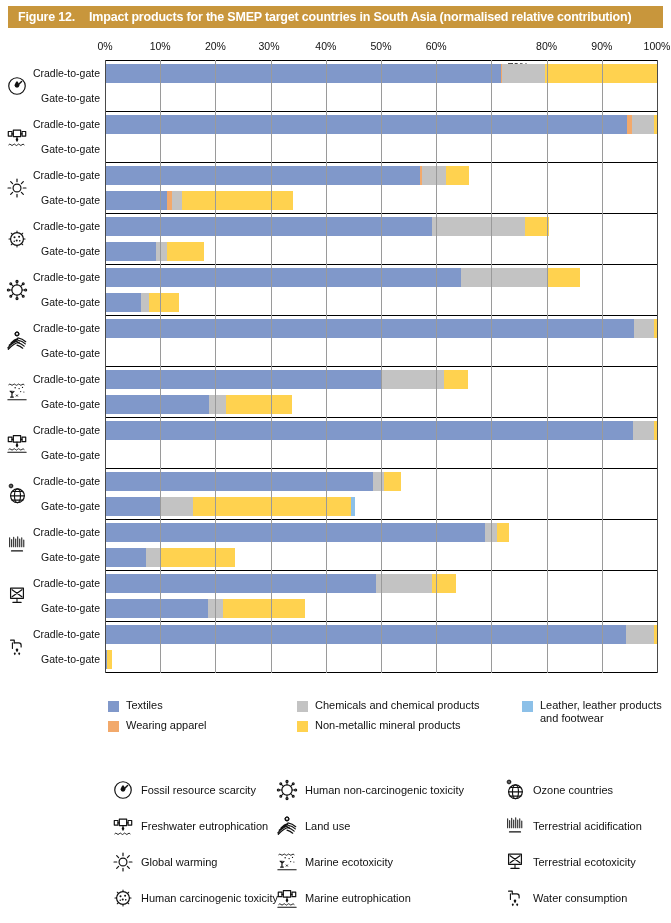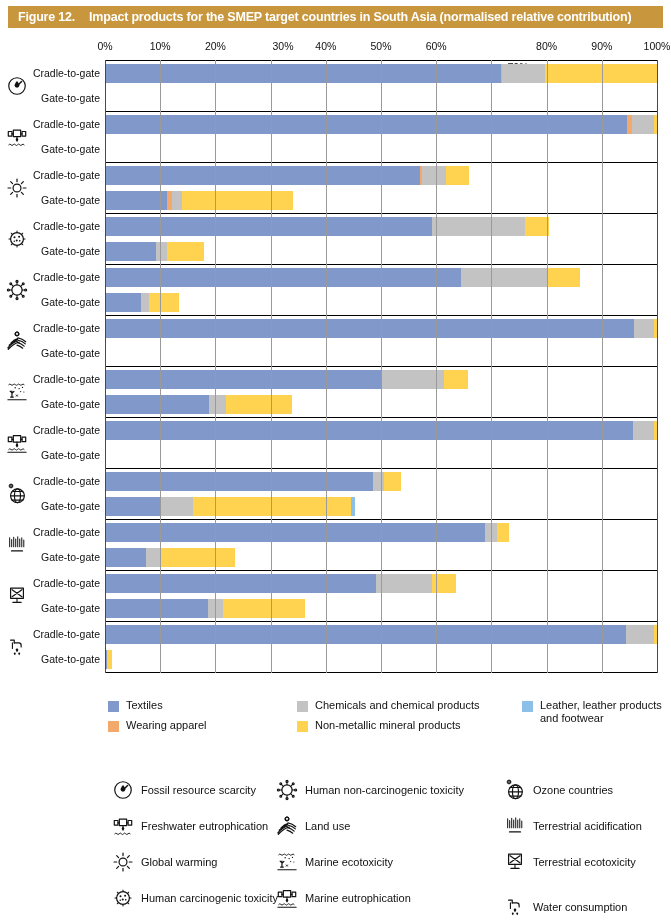--- a/index.html
+++ b/index.html
@@ -87,21 +87,21 @@
 <div id="title-bar">
   <span class="fig-num">Figure 12.</span>
   <span class="fig-text">Impact products for the SMEP target countries in South Asia (normalised relative contribution)</span>
 </div>
 
 <div id="chart-area">
   <div id="axis-row">
       <div class="axis-tick" style="left: 105px;">0%</div>
       <div class="axis-tick" style="left: 160.2px;">10%</div>
       <div class="axis-tick" style="left: 215.4px;">20%</div>
-      <div class="axis-tick" style="left: 283px;">30%</div>
+      <div class="axis-tick" style="left: 269px;">30%</div>
       <div class="axis-tick" style="left: 325.8px;">40%</div>
       <div class="axis-tick" style="left: 381px;">50%</div>
       <div class="axis-tick" style="left: 436.2px;">60%</div>
       <div class="axis-tick" style="left: 518px; margin-top: 21px;">70%</div>
       <div class="axis-tick" style="left: 546.6px;">80%</div>
       <div class="axis-tick" style="left: 601.8px;">90%</div>
       <div class="axis-tick" style="left: 657px;">100%</div>
     </div>
   <div id="plot">
       <div class="cat-group">
@@ -616,21 +616,21 @@
         <rect x="8" y="4" width="8" height="7"></rect>
           <path d="M6.5 8h1.5M16 8h1.5"></path>
         <path d="M12 11v3"></path>
           <path d="M12 17c.9-1.2 1.4-1.9 1.4-2.6a1.4 1.4 0 0 0-2.8 0c0 .7.5 1.4 1.4 2.6z" fill="#111" stroke="none"></path>
         <path d="M3 19q1.2-1.5 2.4 0 1.2 1.5 2.4 0 1.2-1.5 2.4 0 1.2 1.5 2.4 0 1.2-1.5 2.4 0 1.2 1.5 2.4 0 1.2-1.5 2.4 0" stroke-width="1"></path>
         <path d="M2 22h20" stroke-width="1.1"></path>
         </svg>
       </span>
       <span class="key-label">Marine eutrophication</span>
     </div>
-    <div class="key-item" style="left: 500px; top: 121px; justify-content: center;">
+    <div class="key-item" style="left: 500px; top: 112px; justify-content: center;">
       <span class="key-icon">
         <svg width="22" height="22" viewBox="0 0 24 24" fill="none" stroke="#111" stroke-width="1.3" stroke-linecap="round" stroke-linejoin="round">
           <path d="M5 4.5h4v3"></path>
           <path d="M9 7.5h5a2.5 2.5 0 0 1 2.5 2.5v2"></path>
         <path d="M7 7.5v6" stroke-width="1.2"></path>
         <path d="M12 17.6c.9-1.2 1.4-1.9 1.4-2.6a1.4 1.4 0 0 0-2.8 0c0 .7.5 1.4 1.4 2.6z" fill="#111" stroke="none"></path>
         <path d="M9.6 21c.7-.9 1.1-1.4 1.1-2a1.1 1.1 0 0 0-2.2 0c0 .6.4 1.1 1.1 2z" fill="#111" stroke="none"></path>
         <path d="M14.4 21c.7-.9 1.1-1.4 1.1-2a1.1 1.1 0 0 0-2.2 0c0 .6.4 1.1 1.1 2z" fill="#111" stroke="none"></path>
         </svg>
       </span>

